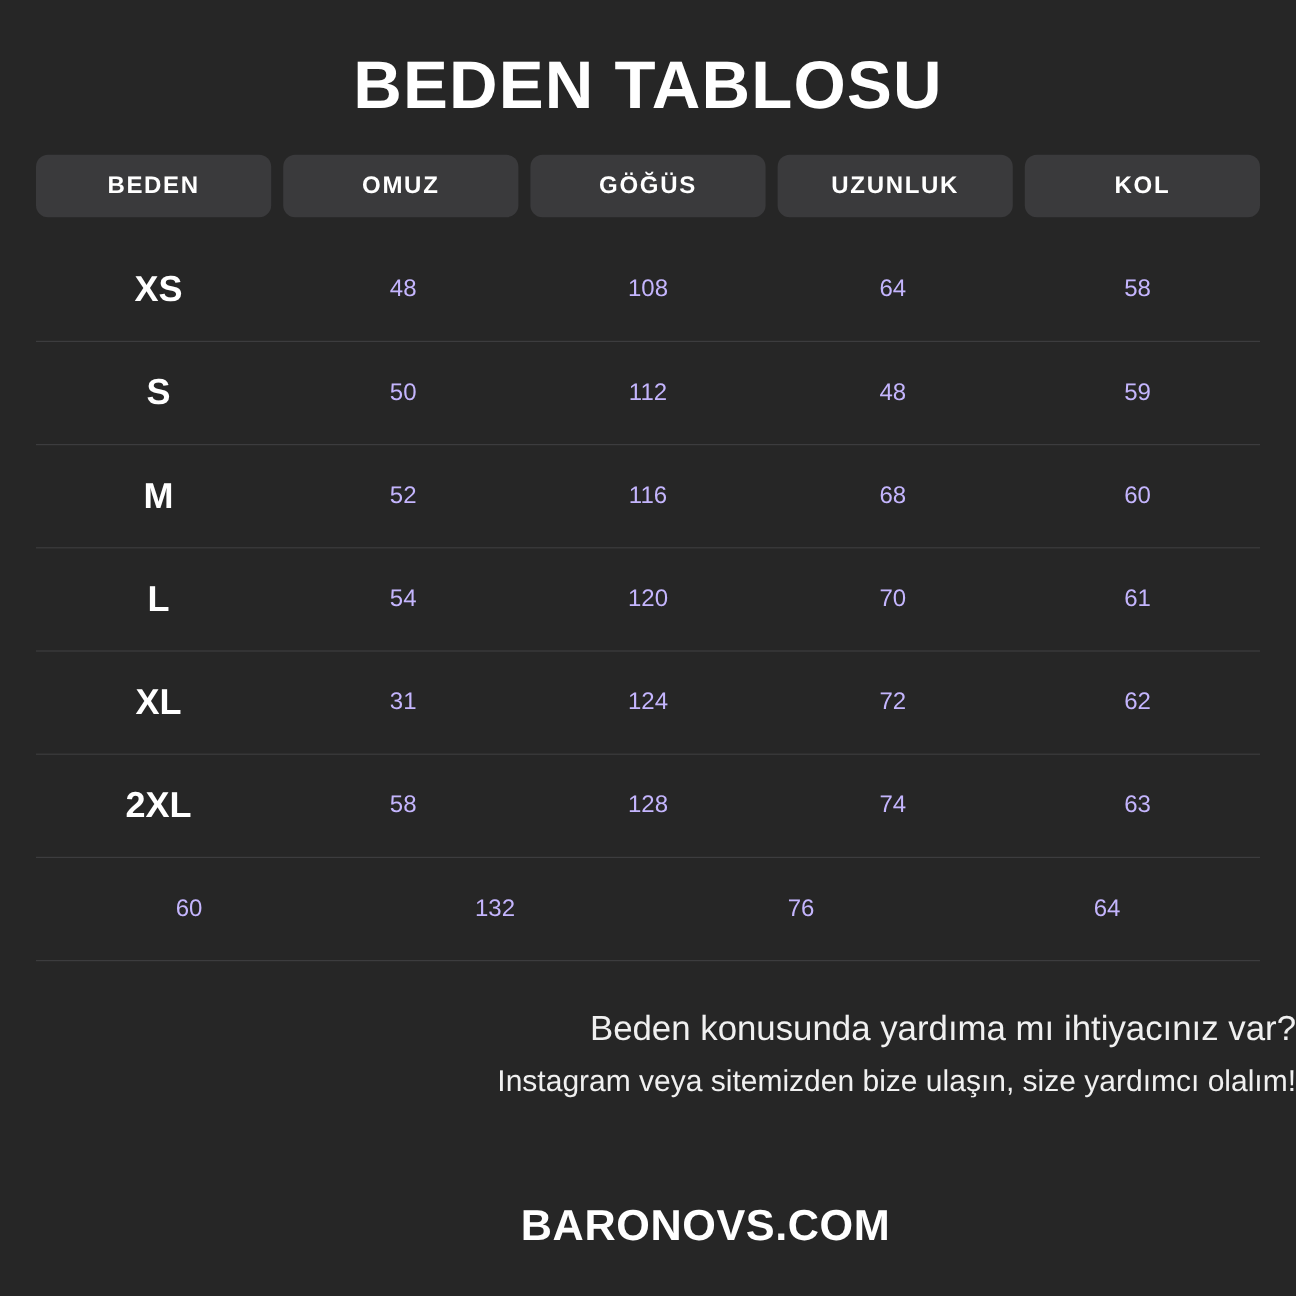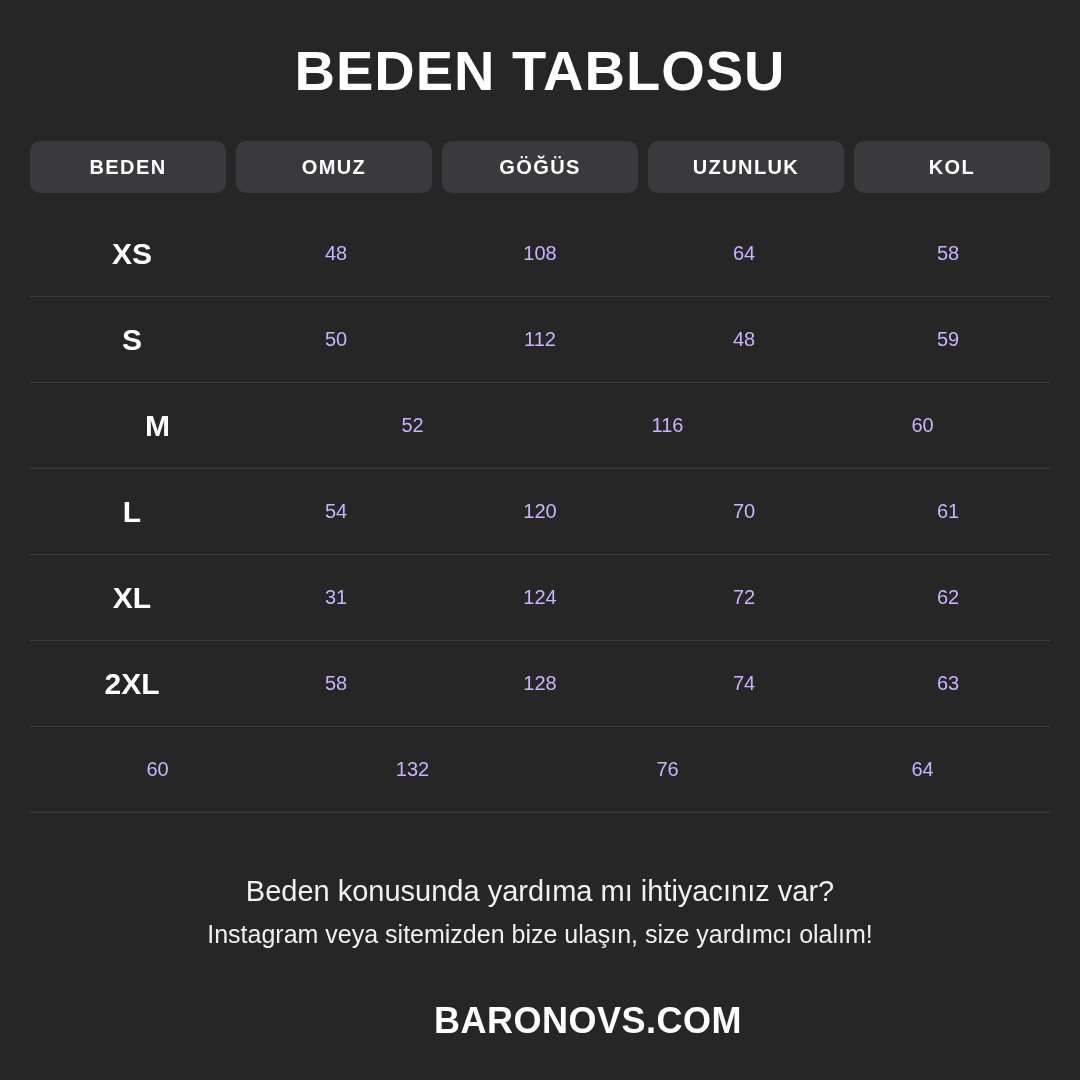--- a/index.html
+++ b/index.html
@@ -22,21 +22,21 @@
     flex-direction: column;
     align-items: center;
     padding: 0;
     position: relative;
   }
   .title {
     font-size: 56px;
     font-weight: bold;
     letter-spacing: 1px;
     margin-top: 38px;
-    margin-bottom: 12px;
+    margin-bottom: 0;
     text-align: center;
     color: #ffffff;
   }
   .table-wrap {
     width: 1020px;
     margin-top: 26px;
   }
   .header-row {
     display: flex;
     gap: 10px;
@@ -75,22 +75,22 @@
     font-size: 20px;
     color: #c4b5fd;
     font-weight: 400;
   }
   .cell.size {
     font-weight: bold;
     font-size: 30px;
     color: #ffffff;
   }
   .footer {
-    margin-top: 62px;
-    text-align: center;
+    margin-top: 41px;
+    text-align: right;
     width: 100%;
   }
   .footer-line1 {
     font-size: 29px;
     color: #f0f0f0;
     font-weight: 400;
     margin-bottom: 12px;
   }
   .footer-line2 {
     font-size: 25px;
@@ -141,20 +141,21 @@
         <div class="cell">50</div>
         <div class="cell">112</div>
         <div class="cell">48</div>
         <div class="cell">59</div>
       </div>
 
       <div class="data-row">
         <div class="cell size">M</div>
         <div class="cell">52</div>
         <div class="cell">116</div>
+        <div class="cell">68</div>
         <div class="cell">60</div>
       </div>
 
       <div class="data-row">
         <div class="cell size">L</div>
         <div class="cell">54</div>
         <div class="cell">120</div>
         <div class="cell">70</div>
         <div class="cell">61</div>
       </div>

